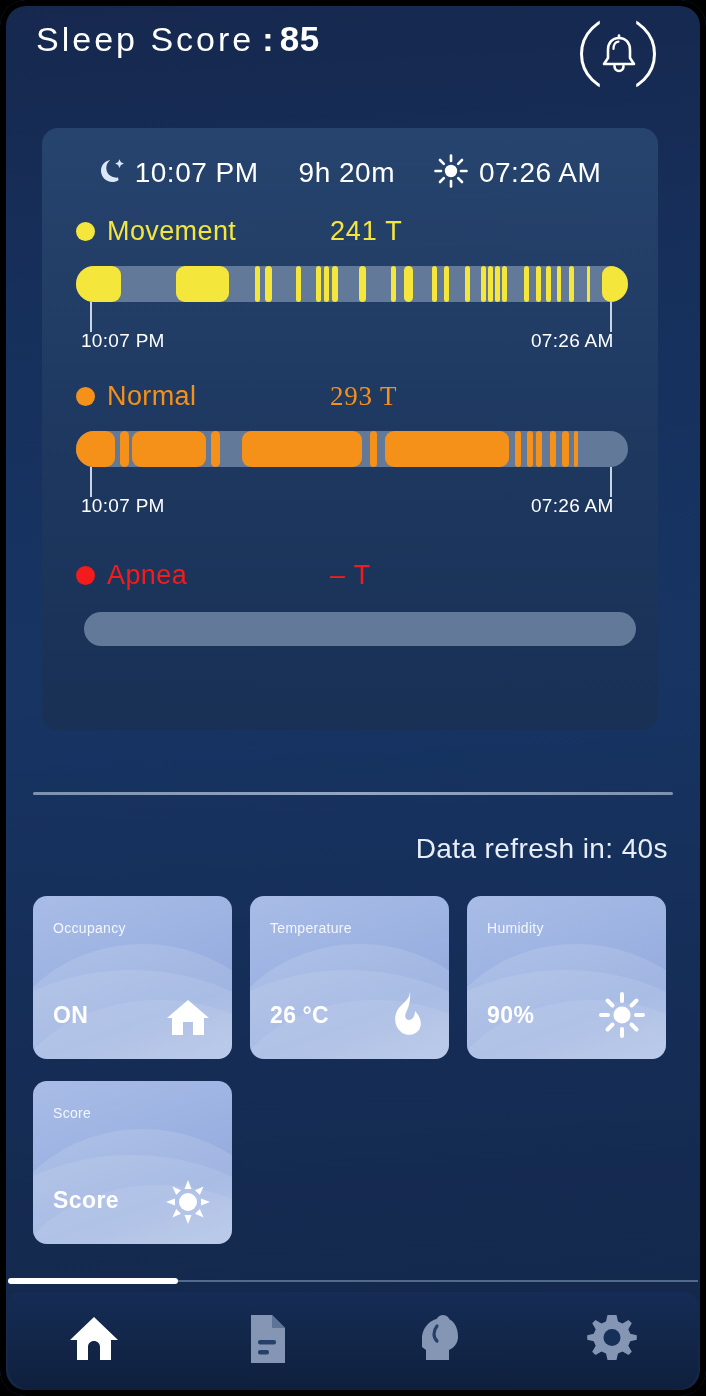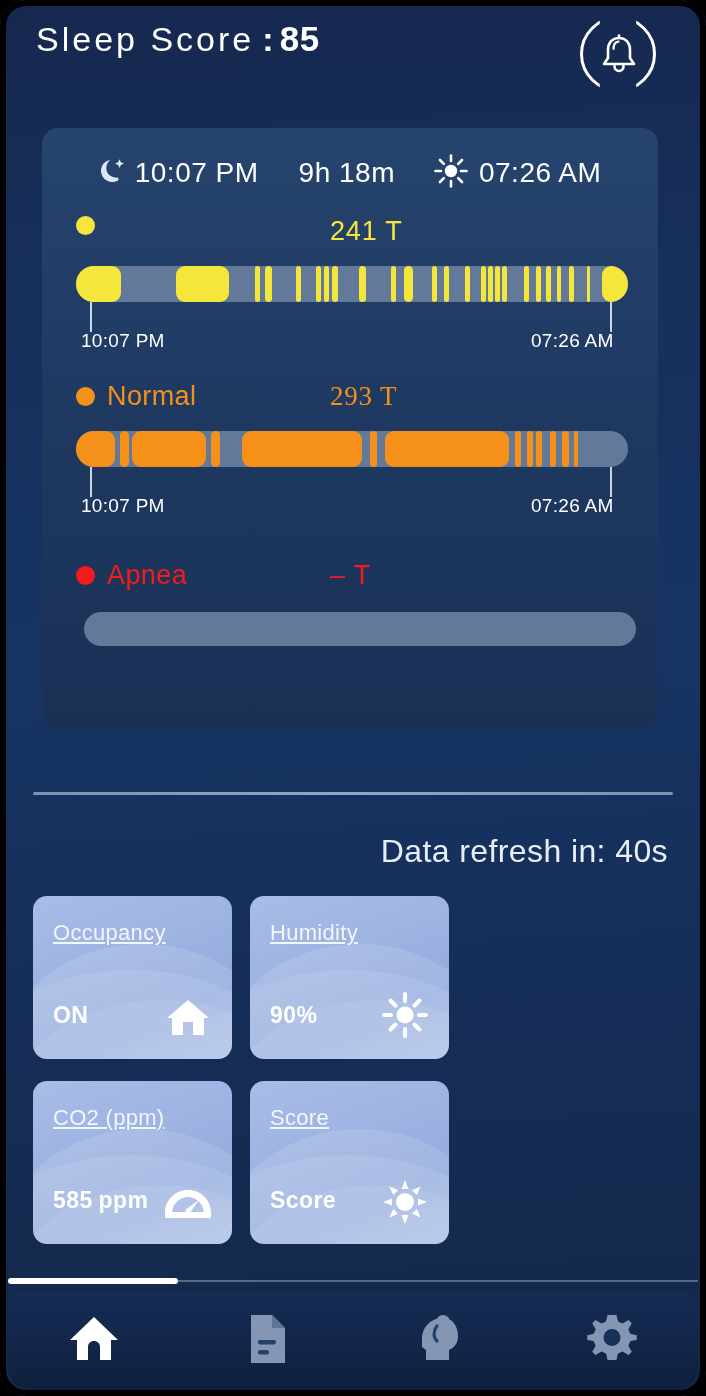--- a/index.html
+++ b/index.html
@@ -79,44 +79,43 @@
   .tlabel{position:absolute;top:28px;font-size:19px;color:#ffffff;letter-spacing:0.3px;}
 
   
   .divider{
     position:absolute;left:33px;top:792px;width:640px;height:3px;
     background:linear-gradient(90deg,#8fa3bd,#a9bcd4 50%,#8fa3bd);
     border-radius:2px;opacity:.85;
   }
   .refresh{
     position:absolute;right:38px;top:833px;
-    font-size:32px;color:#e8eef7;letter-spacing:0.4px;
+    font-size:28px;color:#e8eef7;letter-spacing:0.4px;
   }
 
   
   .grid{position:absolute;left:33px;top:896px;width:640px;}
   .row{display:flex;gap:18px;margin-bottom:22px;}
   .card{
     position:relative;width:199px;height:163px;border-radius:14px;
     overflow:hidden;
     background:linear-gradient(160deg,#a8bce6 0%,#9db3e2 40%,#93abdd 70%,#a3b8e4 100%);
   }
   .card .wave{
     position:absolute;left:-10%;width:130%;height:120px;
     background:rgba(255,255,255,0.12);
     border-radius:50% 50% 0 0 / 100% 100% 0 0;
   }
   .card .w1{top:48px;transform:scaleX(1.1);}
   .card .w2{top:74px;background:rgba(255,255,255,0.10);transform:scaleX(1.35) translateX(-8px);}
   .card .w3{top:104px;background:rgba(255,255,255,0.09);transform:scaleX(1.2) translateX(14px);}
   .card-title{
     position:absolute;left:20px;top:24px;
-    font-size:22px;color:#f2f6fd;letter-spacing:0.3px;font-weight:400;
+    font-size:14px;color:#f2f6fd;letter-spacing:0.3px;font-weight:400;
     z-index:3;
-    text-decoration:underline;
   }
   .card-val{
     position:absolute;left:20px;bottom:30px;
     font-size:23px;color:#ffffff;font-weight:700;letter-spacing:0.4px;
     z-index:3;white-space:nowrap;
   }
   .card-val .unit{font-weight:700;margin-left:6px;}
   .card-icon{
     position:absolute;right:18px;bottom:20px;z-index:3;
     width:52px;height:52px;display:flex;align-items:flex-end;justify-content:center;
@@ -165,21 +164,21 @@
         <span>
           <svg width="26" height="30" viewBox="0 0 26 30">
             <path d="M19 21.5 C12.5 22.5 7 17.8 7.3 11.6 C7.45 8.3 9 5.6 11.3 4 C6 4.6 2 9.2 2 14.8 C2 21 7 26 13.2 26 C15.6 26 17.8 25.2 19.6 23.9 Z" fill="#dbe6f6"></path>
             <path d="M20.5 3.2 L21.9 6.2 L24.9 7.6 L21.9 9 L20.5 12 L19.1 9 L16.1 7.6 L19.1 6.2 Z" fill="#dbe6f6"></path>
           </svg>
         </span>
         <span class="sum-txt">10:07 PM</span>
       </div>
       <div class="sum-gap"></div>
       <div class="sum-item">
-        <span class="sum-txt">9h 18m</span>
+        <span class="sum-txt">9h 20m</span>
       </div>
       <div class="sum-gap2"></div>
       <div class="sum-item">
         <span>
           <svg width="36" height="36" viewBox="0 0 36 36">
             <circle cx="18" cy="18" r="6.2" fill="#ffffff"></circle>
             <g stroke="#ffffff" stroke-width="2.6" stroke-linecap="round">
               <line x1="18" y1="2.5" x2="18" y2="8"></line>
               <line x1="18" y1="28" x2="18" y2="33.5"></line>
               <line x1="2.5" y1="18" x2="8" y2="18"></line>
@@ -191,20 +190,21 @@
             </g>
           </svg>
         </span>
         <span class="sum-txt">07:26 AM</span>
       </div>
     </div>
 
     <div class="metric" id="metric-0" style="top:88px;">
       <div class="m-head">
         <span class="dot" id="dot-0" style="background: rgb(245, 230, 60);"></span>
+        <span class="m-name" id="name-0" style="color: rgb(245, 230, 60);">Movement</span>
       </div>
       <div class="m-count" id="cnt-0" style="color: rgb(245, 230, 60);">241 T</div>
       <div class="track round" id="track-0" style="top:50px;">
           <div class="seg r" style="left: 0px; width: 45.264px; background: rgb(245, 230, 60);"></div>
           <div class="seg r" style="left: 100.464px; width: 52.44px; background: rgb(245, 230, 60);"></div>
           <div class="seg r" style="left: 179.4px; width: 4.968px; background: rgb(245, 230, 60);"></div>
           <div class="seg r" style="left: 188.784px; width: 7.176px; background: rgb(245, 230, 60);"></div>
           <div class="seg r" style="left: 219.696px; width: 4.968px; background: rgb(245, 230, 60);"></div>
           <div class="seg r" style="left: 239.568px; width: 4.968px; background: rgb(245, 230, 60);"></div>
           <div class="seg r" style="left: 247.848px; width: 4.968px; background: rgb(245, 230, 60);"></div>
@@ -290,20 +290,32 @@
         <div class="wave w3"></div>
         <div class="card-title">Occupancy</div>
         <div class="card-val"><span>ON</span></div>
         <div class="card-icon">
           <svg width="48" height="44" viewBox="0 0 48 44">
             <path d="M24 5 L45 23 L40 23 L40 40 L29 40 L29 27 L19 27 L19 40 L8 40 L8 23 L3 23 Z" fill="#ffffff"></path>
           </svg>
         </div>
       </div>
 
+      <div class="card">
+        <div class="wave w1"></div>
+        <div class="wave w2"></div>
+        <div class="wave w3"></div>
+        <div class="card-title">Temperature</div>
+        <div class="card-val"><span>26</span><span class="unit">°C</span></div>
+        <div class="card-icon">
+          <svg width="40" height="50" viewBox="0 0 40 50">
+            <path d="M25 2 C25 12 16 14 12 22 C8.5 29 10 38 16 43 C21.5 47.6 31 46.6 34.5 40 C38 33.4 34 26 30 22 C30 28 27 31 24 31 C21 31 19.5 28.5 20.5 25 C21.5 21.5 26 16 25 2 Z" fill="#ffffff"></path>
+          </svg>
+        </div>
+      </div>
 
       <div class="card">
         <div class="wave w1"></div>
         <div class="wave w2"></div>
         <div class="wave w3"></div>
         <div class="card-title">Humidity</div>
         <div class="card-val"><span>90%</span></div>
         <div class="card-icon">
           <svg width="48" height="48" viewBox="0 0 48 48">
             <circle cx="24" cy="24" r="8.5" fill="#ffffff"></circle>
@@ -318,33 +330,20 @@
               <line x1="14.5" y1="33.5" x2="9.5" y2="38.5"></line>
             </g>
           </svg>
         </div>
       </div>
 
     </div>
 
     <div class="row">
 
-      <div class="card">
-        <div class="wave w1"></div>
-        <div class="wave w2"></div>
-        <div class="wave w3"></div>
-        <div class="card-title">CO2 (ppm)</div>
-        <div class="card-val"><span>585</span><span class="unit">ppm</span></div>
-        <div class="card-icon">
-          <svg width="52" height="38" viewBox="0 0 52 38">
-            <path d="M26 4 C13 4 3 14 3 27 L3 32 L49 32 L49 27 C49 14 39 4 26 4 Z M26 11 C34 11 41 17.5 42 26 L10 26 C11 17.5 18 11 26 11 Z" fill="#ffffff"></path>
-            <path d="M37 14 L23 24 L27 28 Z" fill="#ffffff"></path>
-          </svg>
-        </div>
-      </div>
 
       <div class="card">
         <div class="wave w1"></div>
         <div class="wave w2"></div>
         <div class="wave w3"></div>
         <div class="card-title">Score</div>
         <div class="card-val"><span>Score</span></div>
         <div class="card-icon">
           <svg width="44" height="44" viewBox="0 0 44 44">
             <circle cx="22" cy="22" r="9" fill="#ffffff"></circle>

